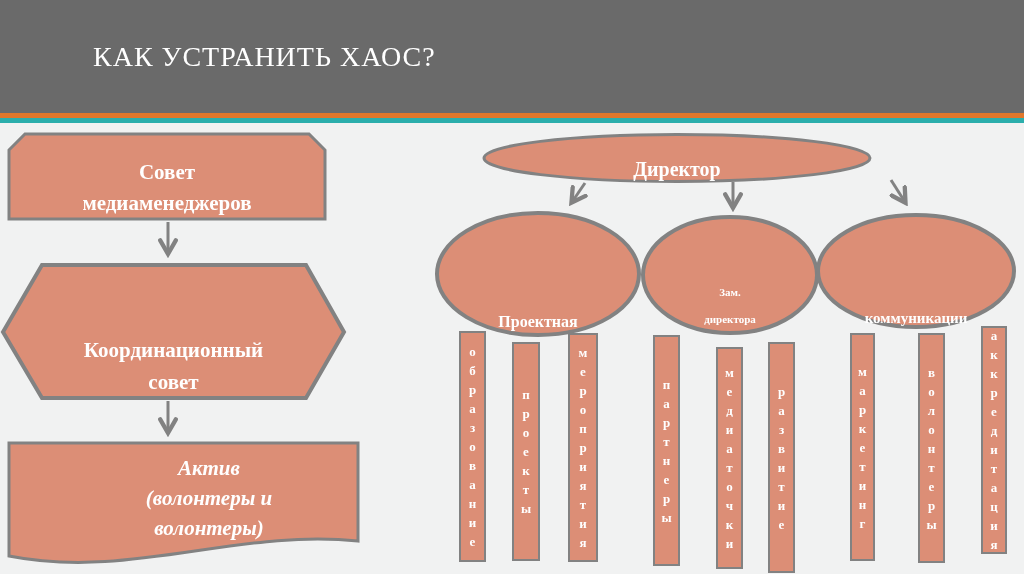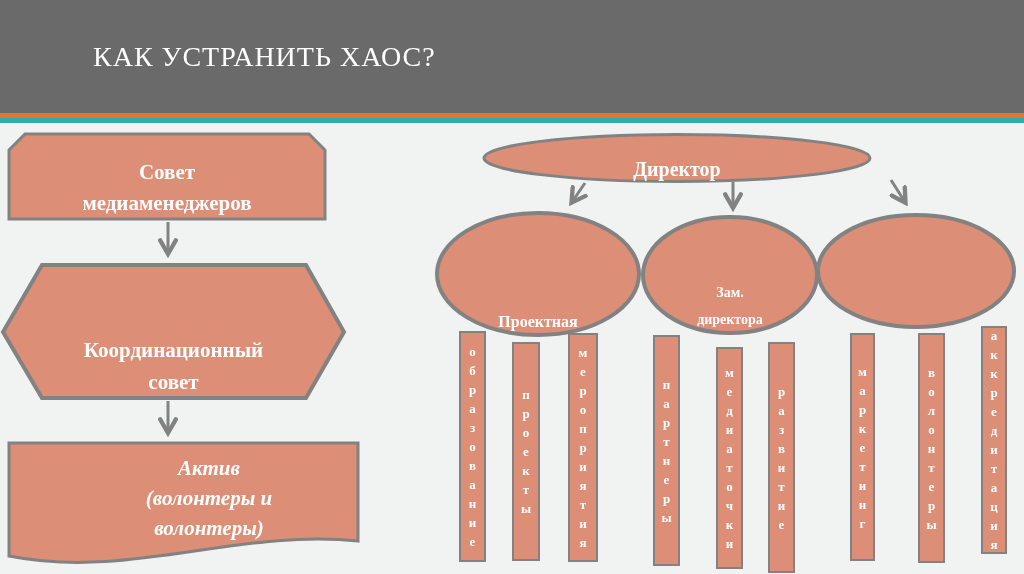--- a/index.html
+++ b/index.html
@@ -72,21 +72,21 @@
     text-align: center;
     color: var(--text-color);
     font-weight: bold;
   }
   .node-label span { display: block; }
   .lbl-a { left: 9px;  top: 134px; width: 316px; height: 85px;  font-size: 21px; line-height: 31px; }
   .lbl-b { left: 3px;  top: 265px; width: 341px; height: 133px; font-size: 21px; line-height: 32px; }
   .lbl-c { left: 9px;  top: 443px; width: 400px; height: 100px; font-size: 21px; line-height: 30px; font-style: italic; }
   .lbl-dir { left: 484px; top: 135px; width: 386px; height: 46px; font-size: 20px; }
   .lbl-e1  { left: 437px; top: 213px; width: 202px; height: 122px; font-size: 16px; line-height: 26px; }
-  .lbl-e2  { left: 643px; top: 217px; width: 174px; height: 116px; font-size: 14px; line-height: 27px; }
+  .lbl-e2  { left: 643px; top: 217px; width: 174px; height: 116px; font-size: 11px; line-height: 27px; }
   .lbl-e3  { left: 818px; top: 215px; width: 196px; height: 112px; font-size: 15px; }
 </style>
 </head>
 <body>
 
 <div class="slide">
 
   <div class="header">
     <h1 class="title">КАК УСТРАНИТЬ ХАОС?</h1>
   </div>
@@ -237,14 +237,17 @@
   <div class="node-label lbl-dir">
     <span>Директор</span>
   </div>
   <div class="node-label lbl-e1">
     <span>Проектная</span>
   </div>
   <div class="node-label lbl-e2">
     <span>Зам.</span>
     <span>директора</span>
   </div>
+  <div class="node-label lbl-e3">
+    <span>коммуникации</span>
+  </div>
 
 </div>
 
 </body></html>

